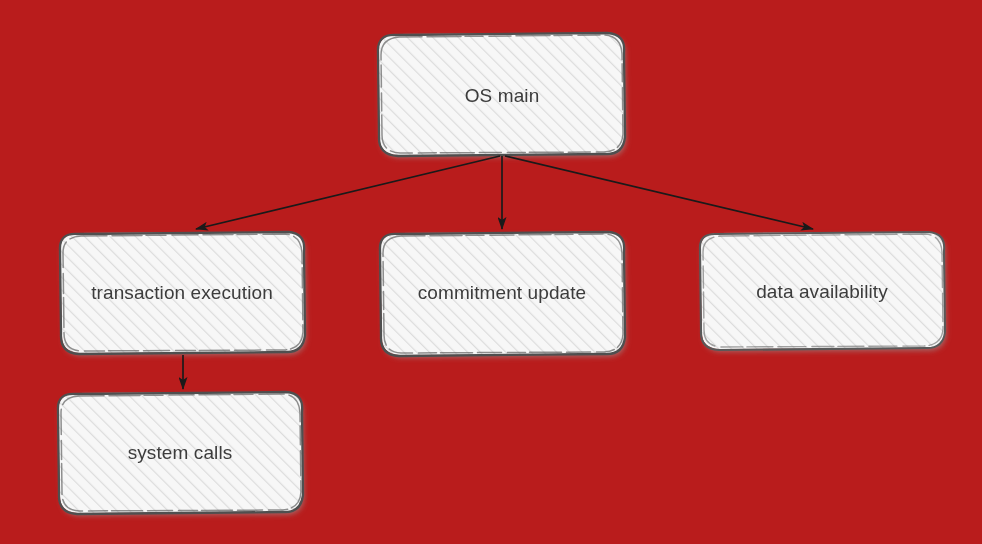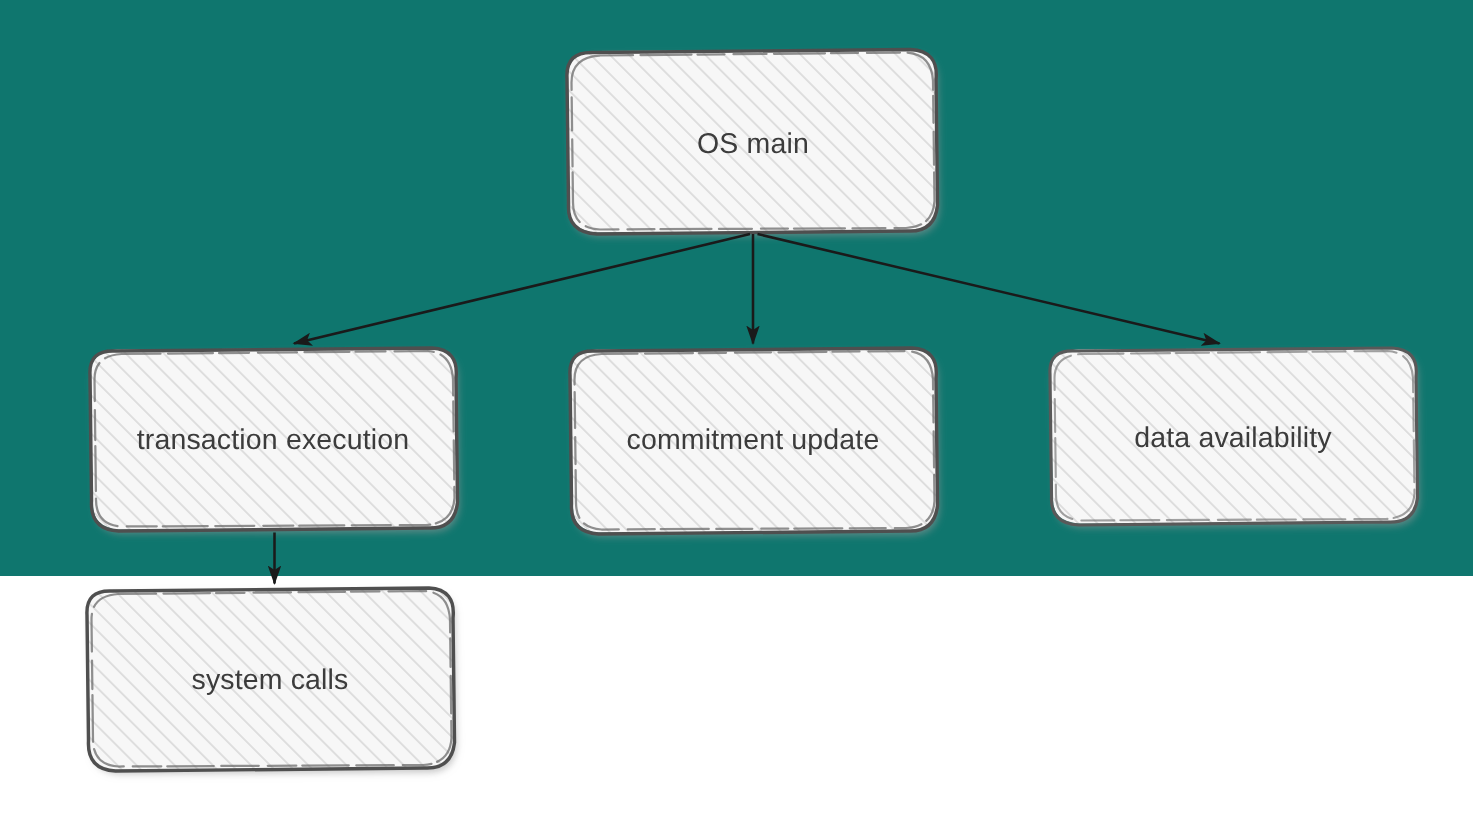--- a/index.html
+++ b/index.html
@@ -9,22 +9,22 @@
   }
   body {
     width: 982px;
     height: 544px;
     overflow: hidden;
     font-family: "Liberation Sans", sans-serif;
   }
   #canvas {
     position: relative;
     width: 982px;
-    height: 384px;
-    background: #0f766e;
+    height: 544px;
+    background: #b91c1c;
     text-decoration: underline;
   }
   #diagram-svg {
     position: absolute;
     top: 0;
     left: 0;
     width: 982px;
     height: 544px;
   }
   .node-label {

